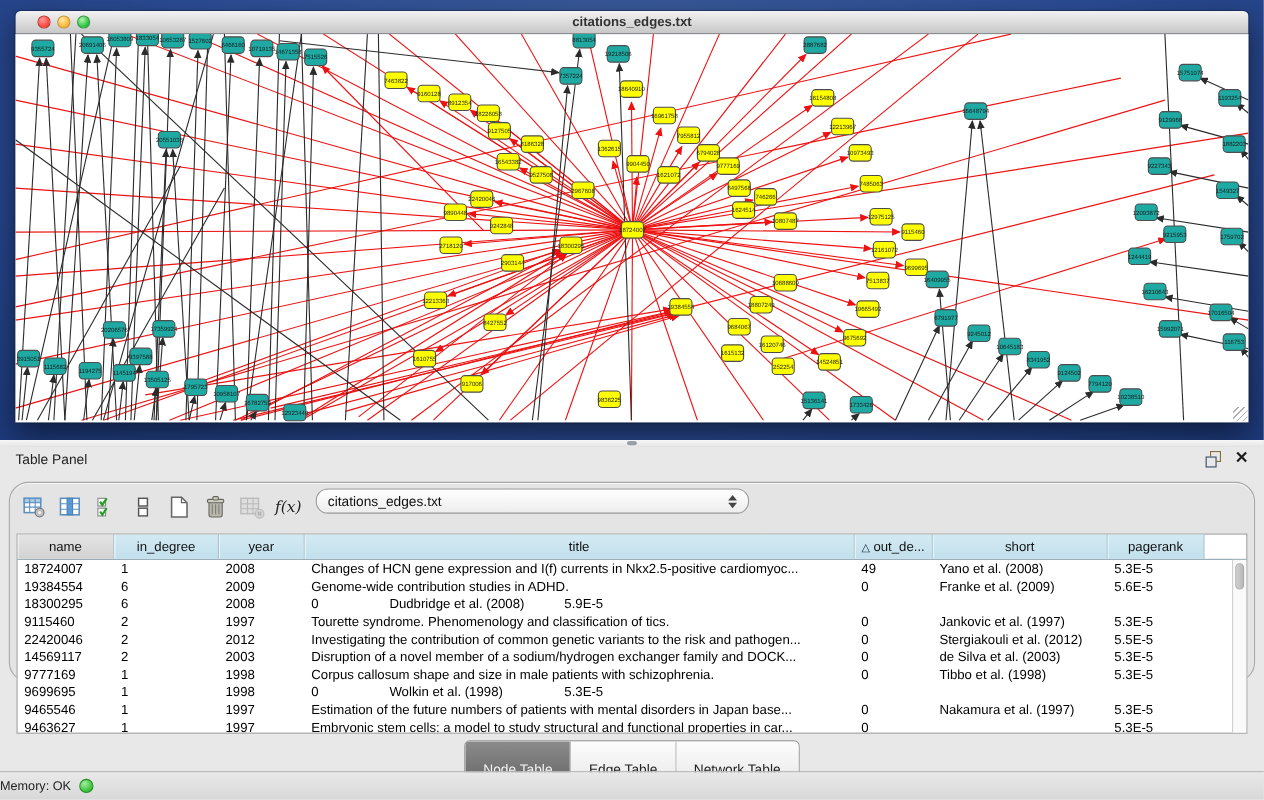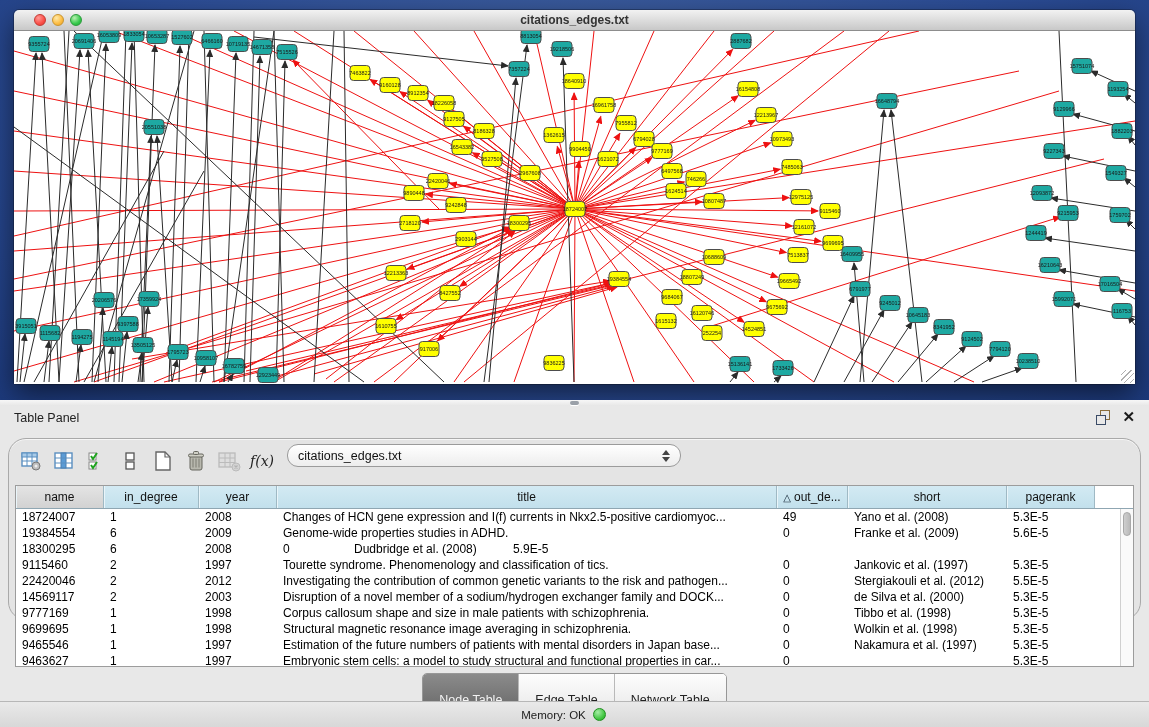--- a/index.html
+++ b/index.html
@@ -70,21 +70,21 @@
   .seg { display:flex; border:1px solid #979797; border-radius:5px; overflow:hidden; background:#fff;
     box-shadow:0 1px 0 rgba(255,255,255,.8); }
   .seg .tab { font-size:12.5px; padding:16px 16px; height:20px; line-height:20px; color:#222;
     background:linear-gradient(#fdfdfd,#ececec); border-left:1px solid #b9b9b9; }
   .seg .tab:first-child { border-left:none; }
   .seg .tab.active { background:linear-gradient(#8b8b8b,#6e6e6e); color:#f3f3f3; }
 
   
   .statusbar { position:absolute; left:0; bottom:0; width:1149px; height:26px;
     background:linear-gradient(#e9e9e9,#d8d8d8); border-top:1px solid #b7b7b7;
-    display:flex; align-items:center; justify-content:center; padding-right:22px; gap:7px; }
+    display:flex; align-items:center; justify-content:flex-start; padding-right:22px; gap:7px; }
   .mem-label { font-size:11.5px; color:#222; }
   .mem-dot { width:13px; height:13px; border-radius:50%; border:1px solid #1f8f1f;
     background:radial-gradient(circle at 35% 30%, #a5eda5, #3ec43e 65%, #2aa42a); }
 </style>
 </head>
 <body>
 
 <div class="app">
 
   <div class="desktop">
@@ -797,21 +797,21 @@
             <div class="td" style="width: 78px;">2008</div>
             <div class="td" style="width: 500px;">Changes of HCN gene expression and I(f) currents in Nkx2.5-positive cardiomyoc...</div>
             <div class="td" style="width: 71px;">49</div>
             <div class="td" style="width: 159px;">Yano et al. (2008)</div>
             <div class="td" style="width: 88px;">5.3E-5</div>
           </div>
           <div class="trow">
             <div class="td" style="width: 88px;">19384554</div>
             <div class="td" style="width: 95px;">6</div>
             <div class="td" style="width: 78px;">2009</div>
-            <div class="td" style="width: 500px;">Genome-wide properties studies in ADHD.</div>
+            <div class="td" style="width: 500px;">Genome-wide contribution studies in ADHD.</div>
             <div class="td" style="width: 71px;">0</div>
             <div class="td" style="width: 159px;">Franke et al. (2009)</div>
             <div class="td" style="width: 88px;">5.6E-5</div>
           </div>
           <div class="trow">
             <div class="td" style="width: 88px;">18300295</div>
             <div class="td" style="width: 95px;">6</div>
             <div class="td" style="width: 78px;">2008</div>
             <div class="td" style="width: 71px;">0</div>
             <div class="td" style="width: 159px;">Dudbridge et al. (2008)</div>
@@ -834,37 +834,36 @@
             <div class="td" style="width: 71px;">0</div>
             <div class="td" style="width: 159px;">Stergiakouli et al. (2012)</div>
             <div class="td" style="width: 88px;">5.5E-5</div>
           </div>
           <div class="trow">
             <div class="td" style="width: 88px;">14569117</div>
             <div class="td" style="width: 95px;">2</div>
             <div class="td" style="width: 78px;">2003</div>
             <div class="td" style="width: 500px;">Disruption of a novel member of a sodium/hydrogen exchanger family and DOCK...</div>
             <div class="td" style="width: 71px;">0</div>
-            <div class="td" style="width: 159px;">de Silva et al. (2000)</div>
+            <div class="td" style="width: 159px;">de Silva et al. (2003)</div>
             <div class="td" style="width: 88px;">5.3E-5</div>
           </div>
           <div class="trow">
             <div class="td" style="width: 88px;">9777169</div>
             <div class="td" style="width: 95px;">1</div>
             <div class="td" style="width: 78px;">1998</div>
             <div class="td" style="width: 500px;">Corpus callosum shape and size in male patients with schizophrenia.</div>
             <div class="td" style="width: 71px;">0</div>
             <div class="td" style="width: 159px;">Tibbo et al. (1998)</div>
             <div class="td" style="width: 88px;">5.3E-5</div>
           </div>
           <div class="trow">
             <div class="td" style="width: 88px;">9699695</div>
             <div class="td" style="width: 95px;">1</div>
             <div class="td" style="width: 78px;">1998</div>
-            <div class="td" style="width: 500px;">Structural magnetic resonance image averaging in schizophrenia.</div>
             <div class="td" style="width: 71px;">0</div>
             <div class="td" style="width: 159px;">Wolkin et al. (1998)</div>
             <div class="td" style="width: 88px;">5.3E-5</div>
           </div>
           <div class="trow">
             <div class="td" style="width: 88px;">9465546</div>
             <div class="td" style="width: 95px;">1</div>
             <div class="td" style="width: 78px;">1997</div>
             <div class="td" style="width: 500px;">Estimation of the future numbers of patients with mental disorders in Japan base...</div>
             <div class="td" style="width: 71px;">0</div>

